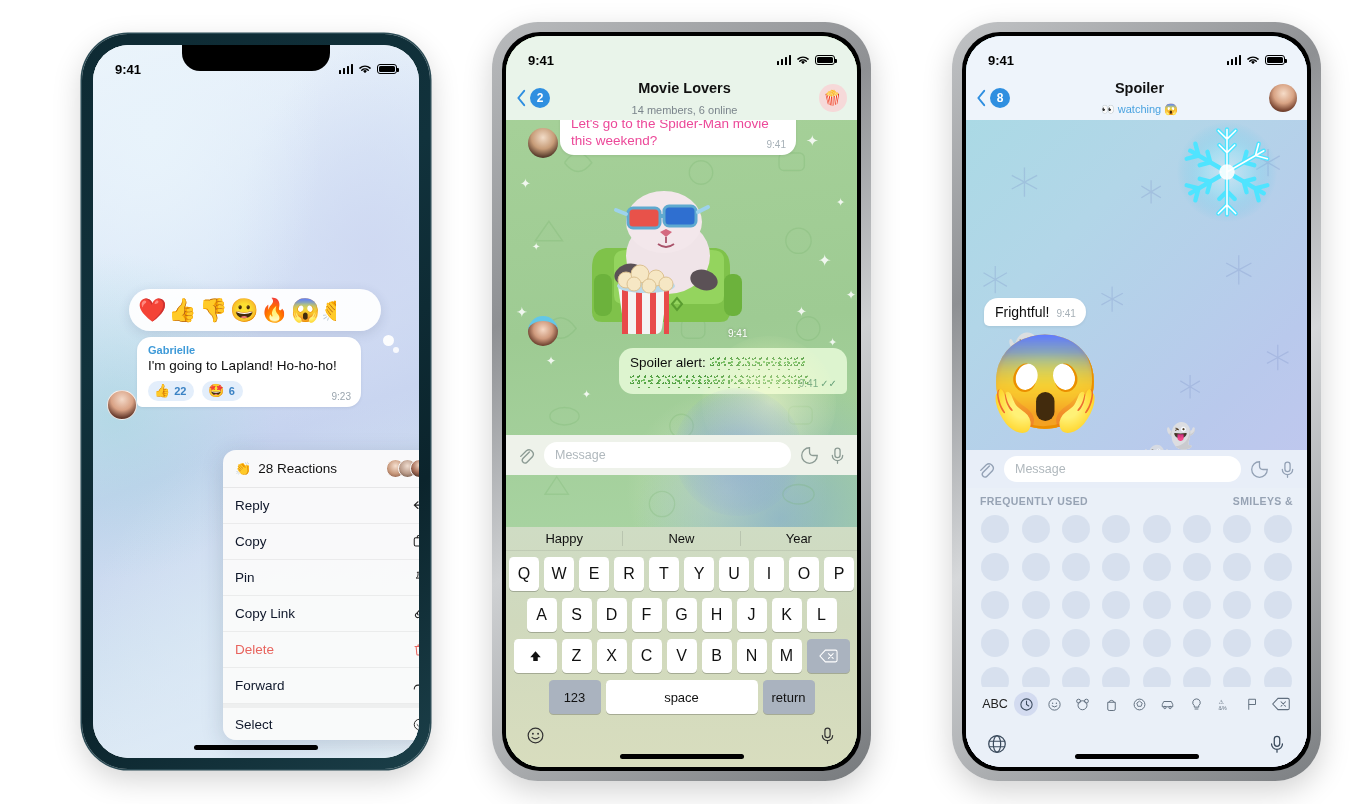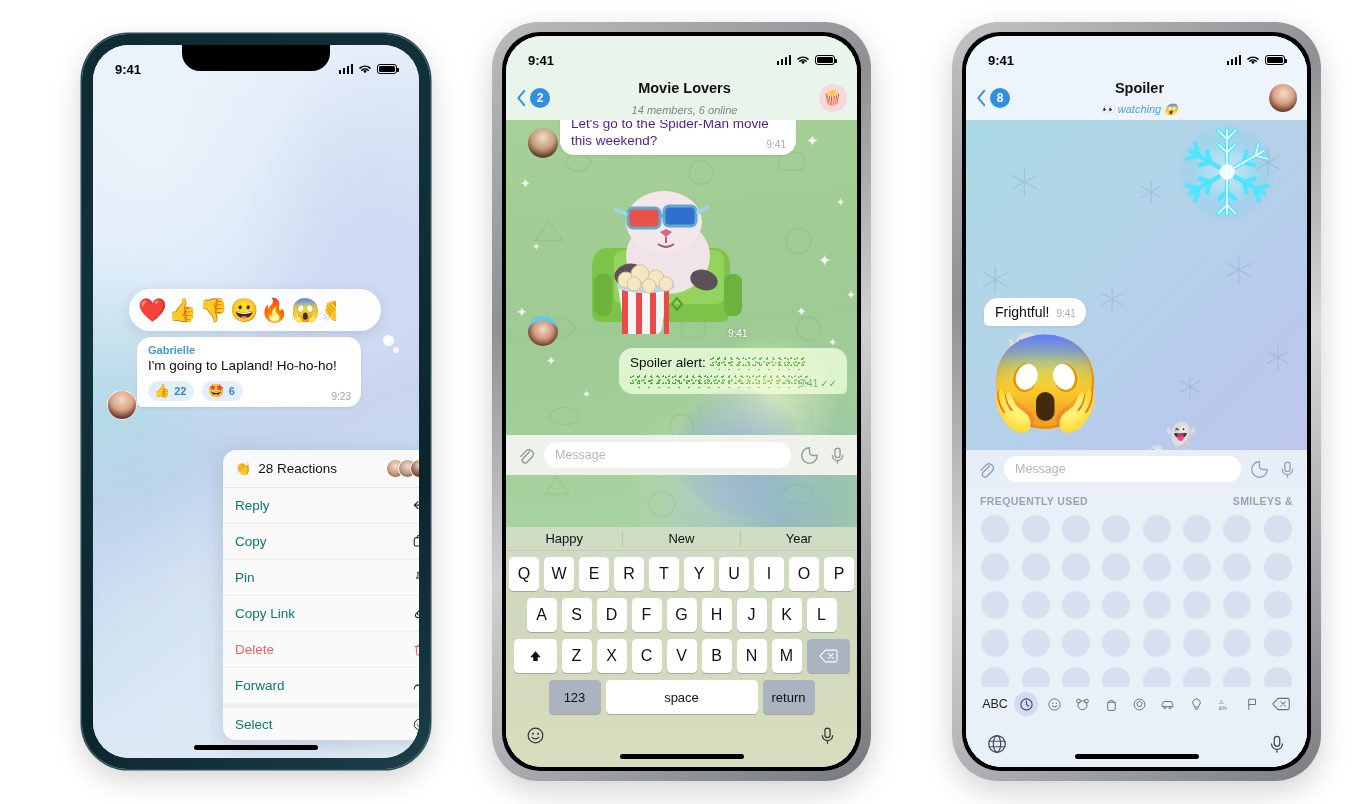--- a/index.html
+++ b/index.html
@@ -170,21 +170,21 @@
   .ctx-faces span {
     width:19px; height:19px; border-radius:50%;
     border:1.5px solid #fafafa; margin-left:-7px; display:block;
   }
   .ctx-faces span:nth-child(1){ margin-left:0; background:radial-gradient(circle at 50% 35%,#f6e0d0,#c99a7d 55%,#7a4a38); }
   .ctx-faces span:nth-child(2){ background:radial-gradient(circle at 50% 35%,#f0ddd0,#b99a88 55%,#5d4437); }
   .ctx-faces span:nth-child(3){ background:radial-gradient(circle at 50% 30%,#f2d7c4,#a8705a 50%,#2e1a13); }
   .ctx-item {
     display:flex; align-items:center; justify-content:space-between;
     height:36px; padding: 0 12px;
-    font-size:13.5px; color:#0f766e;
+    font-size:13.5px; color:#0f172a;
     border-bottom: 1px solid rgba(0,0,0,.055);
   }
   .ctx-item.sep-top { border-top: 4px solid rgba(0,0,0,.045); }
   .ctx-item.danger { color:#e8645e; }
   .ctx-item:last-child { border-bottom:none; }
   .ctx-item svg { width:15px; height:15px; }
 
   
   #p2wall {
     position:absolute; inset:0;
@@ -205,40 +205,40 @@
   }
   .hdr-back { display:flex; align-items:center; gap:3px; }
   .hdr-back svg { width:11px; height:18px; }
   .badge-count {
     min-width:20px; height:20px; border-radius:10px; background:#2f8fe0;
     color:#fff; font-size:12px; font-weight:bold;
     display:flex; align-items:center; justify-content:center; padding:0 6px;
   }
   .hdr-mid { flex:1; text-align:center; }
   .hdr-title { font-size:14.5px; font-weight:bold; color:#111; line-height:1.15; }
-  .hdr-sub { font-size:11px; color:#7b858c; margin-top:7px;font-style:italic; }
+  .hdr-sub { font-size:11px; color:#7b858c; margin-top:7px; }
   .hdr-sub.online { color:#4aa3e0; }
   .hdr-av {
     width:28px; height:28px; border-radius:50%;
     background: radial-gradient(circle at 52% 34%, #f6dcc8 0%, #d8a384 42%, #7b4733 72%, #33201a 100%);
     flex-shrink:0;
   }
   .hdr-av.popcorn {
     background: #f6d9d9;
     display:flex; align-items:center; justify-content:center; font-size:15px;
   }
 
   .p2-msg {
     position:absolute; left:54px; top:60px; width:236px;
     background:#fff; border-radius:14px; border-top-left-radius:5px;
     padding:6px 10px 6px 11px; z-index:20;
     box-shadow:0 1px 3px rgba(0,0,0,.08);
   }
   .p2-msg .sender { color:#35a89a; font-size:11.5px; font-weight:bold; margin-bottom:1px; }
-  .p2-msg .text { font-size:13.5px; color:#4c1d95; line-height:1.26; }
+  .p2-msg .text { font-size:13.5px; color:#ec4899; line-height:1.26; }
   .p2-msg .t { position:absolute; right:10px; bottom:5px; font-size:10px; color:#a6b0b7; }
   .p2-av {
     position:absolute; left:22px; top:92px; width:30px; height:30px; border-radius:50%;
     background: radial-gradient(circle at 50% 32%, #f2dcc8 0%, #c79c78 45%, #5e4130 75%, #2c1d15 100%);
     z-index:21;
   }
   .p2-av2 {
     position:absolute; left:22px; top:280px; width:30px; height:30px; border-radius:50%;
     background: radial-gradient(circle at 50% 34%, #f5d8c4 0%, #cf9a7d 42%, #6f4331 72%, #2a1812 100%);
     border-top: 5px solid #63c7e8;

